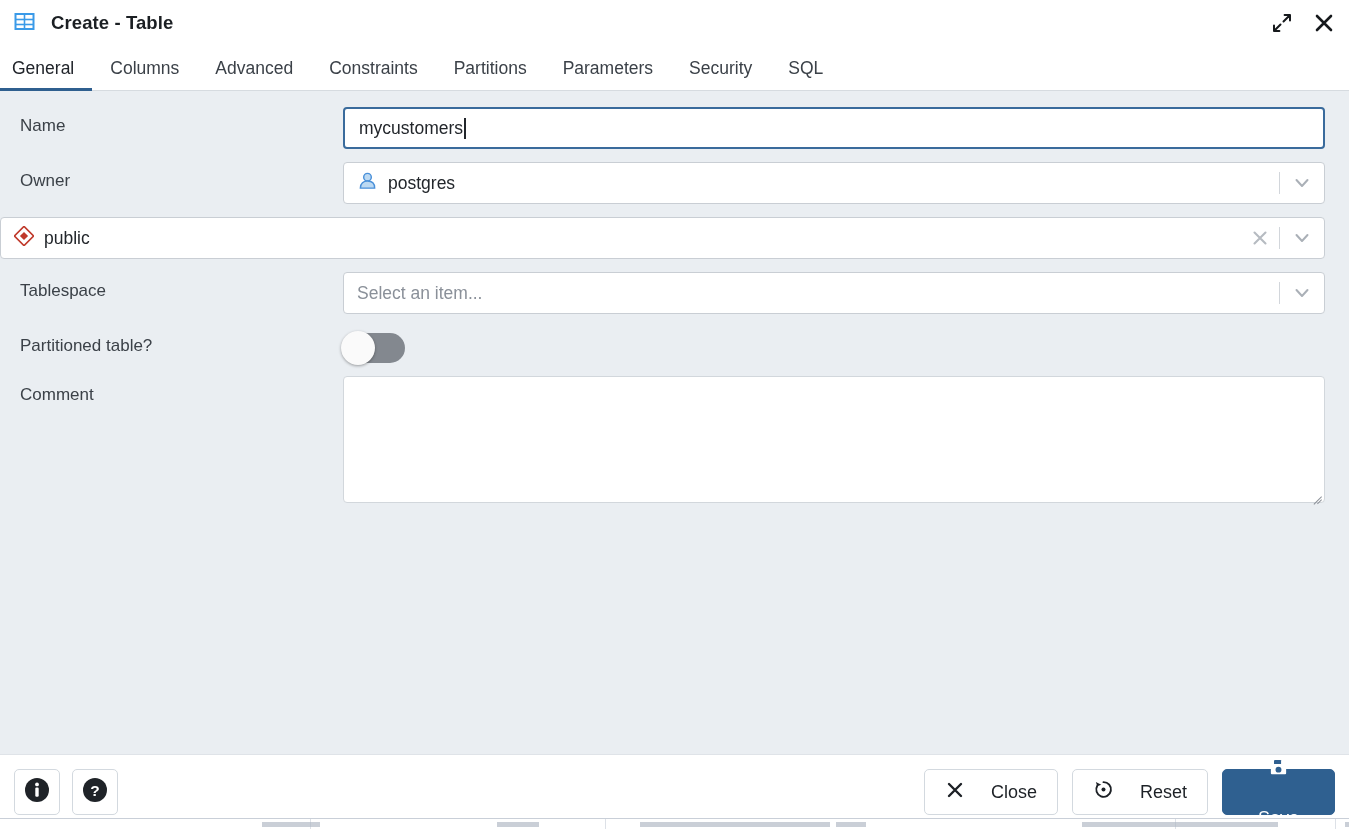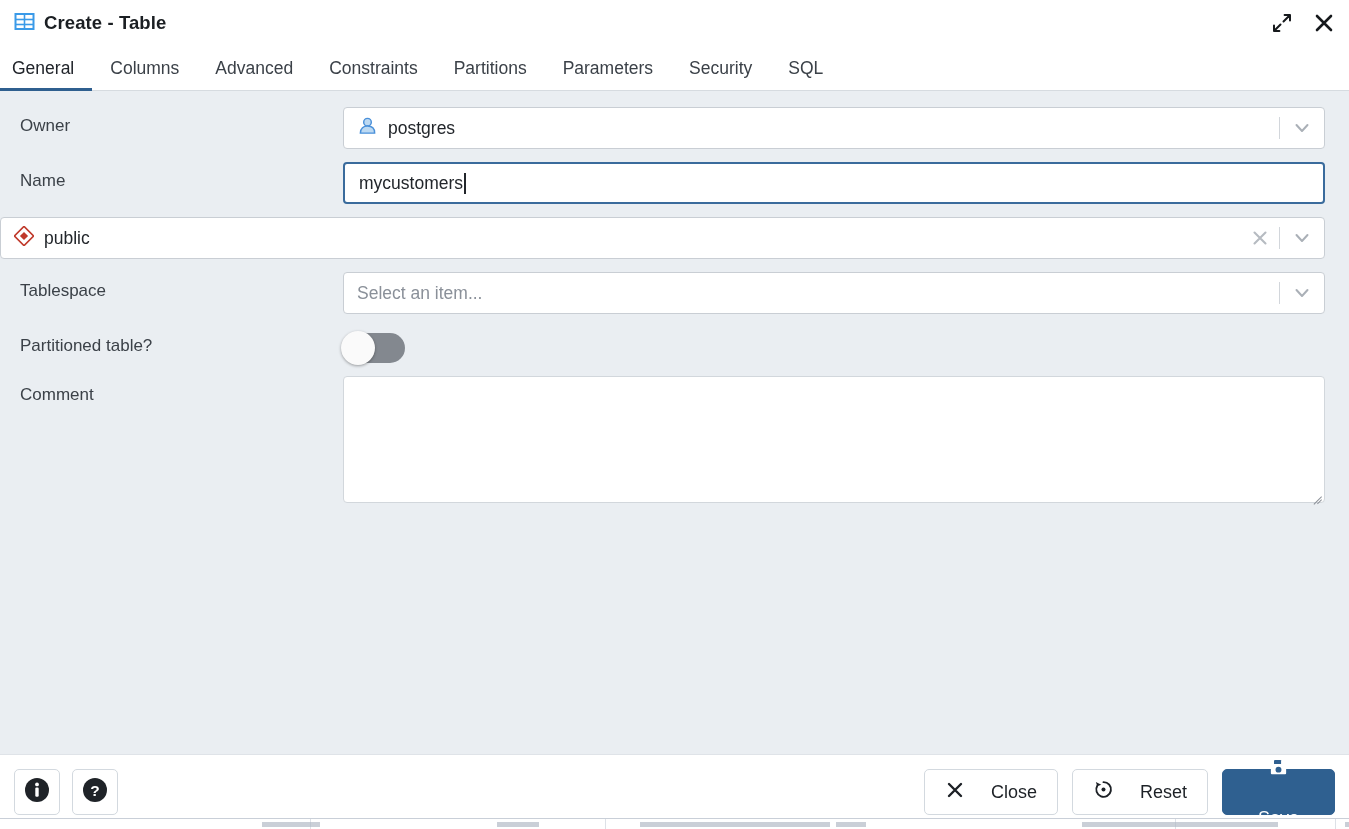--- a/index.html
+++ b/index.html
@@ -26,21 +26,21 @@
     background: #ffffff;
     display: flex;
     align-items: center;
     padding: 0 14px 0 14px;
     flex: 0 0 auto;
     position: relative;
   }
   .titlebar-left {
     display: flex;
     align-items: center;
-    gap: 9px;
+    gap: 16px;
     text-align: right;
   }
   .title-text {
     font-size: 18.5px;
     font-weight: bold;
     color: #1b1f23;
     letter-spacing: 0.1px;
   }
   .titlebar-right {
     margin-left: auto;
@@ -358,20 +358,30 @@
       </div>
     <div class="tab">
         <span>Security</span>
       </div>
     <div class="tab">
         <span>SQL</span>
       </div>
   </div>
 
   <div class="form-body">
+
+    <div class="row">
+      <div class="row-label">Name</div>
+      <div class="row-field">
+        <div class="text-input">
+          <span>mycustomers</span>
+            <span class="caret"></span>
+        </div>
+      </div>
+    </div>
 
     <div class="row">
       <div class="row-label">Owner</div>
       <div class="row-field">
         <div class="select">
           <span class="val">
             <span>
               <svg width="21" height="21" viewBox="0 0 22 22">
                 <circle cx="11" cy="7.5" r="4" fill="#bcd9f2" stroke="#4a90d9" stroke-width="1.5"></circle>
                 <path d="M3.5 19 C3.5 13.8 7 11.6 11 11.6 C15 11.6 18.5 13.8 18.5 19 Z" fill="#bcd9f2" stroke="#4a90d9" stroke-width="1.5"></path>
@@ -380,30 +390,20 @@
             <span>postgres</span>
           </span>
           <span class="select-actions">
             <span class="sep"></span>
             <span class="chev">
               <svg width="20" height="20" viewBox="0 0 20 20">
                 <path d="M4.5 7 L10 13 L15.5 7" stroke="#aab0b7" stroke-width="2" fill="none" stroke-linecap="round" stroke-linejoin="round"></path>
               </svg>
             </span>
           </span>
-        </div>
-      </div>
-    </div>
-
-    <div class="row">
-      <div class="row-label">Name</div>
-      <div class="row-field">
-        <div class="text-input">
-          <span>mycustomers</span>
-            <span class="caret"></span>
         </div>
       </div>
     </div>
 
     <div class="row">
       <div class="row-field">
         <div class="select">
           <span class="val">
             <span>
               <svg width="20" height="20" viewBox="0 0 22 22">

